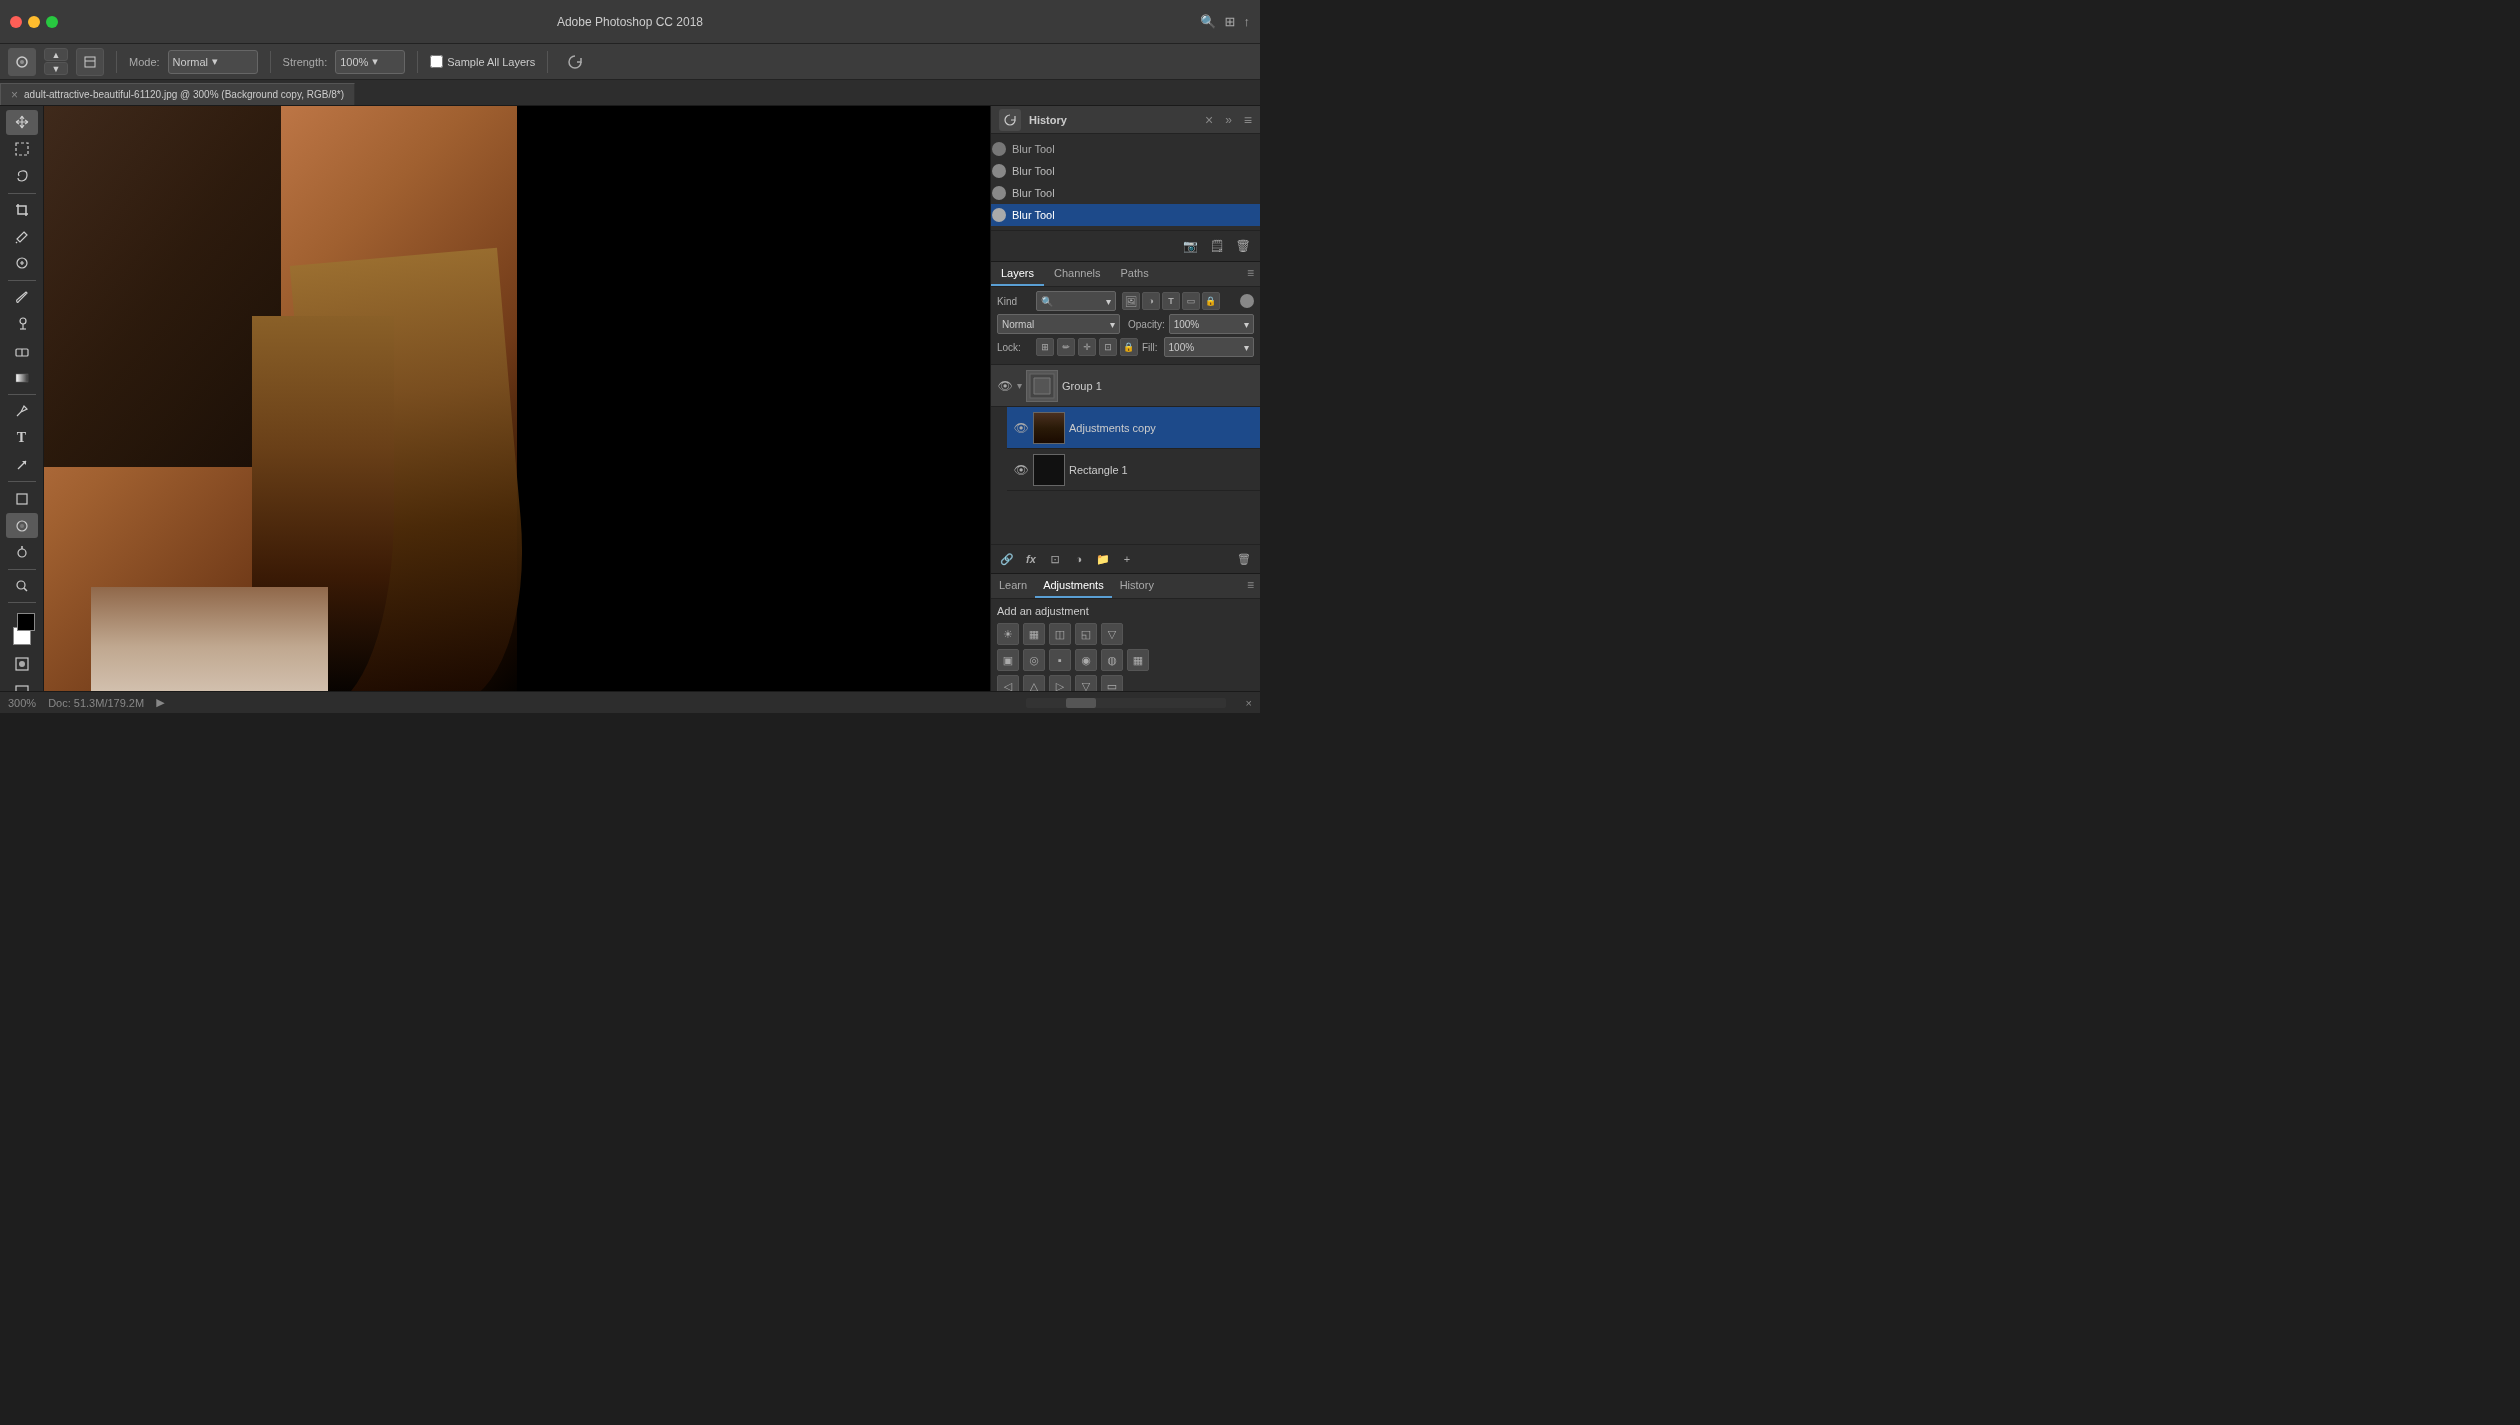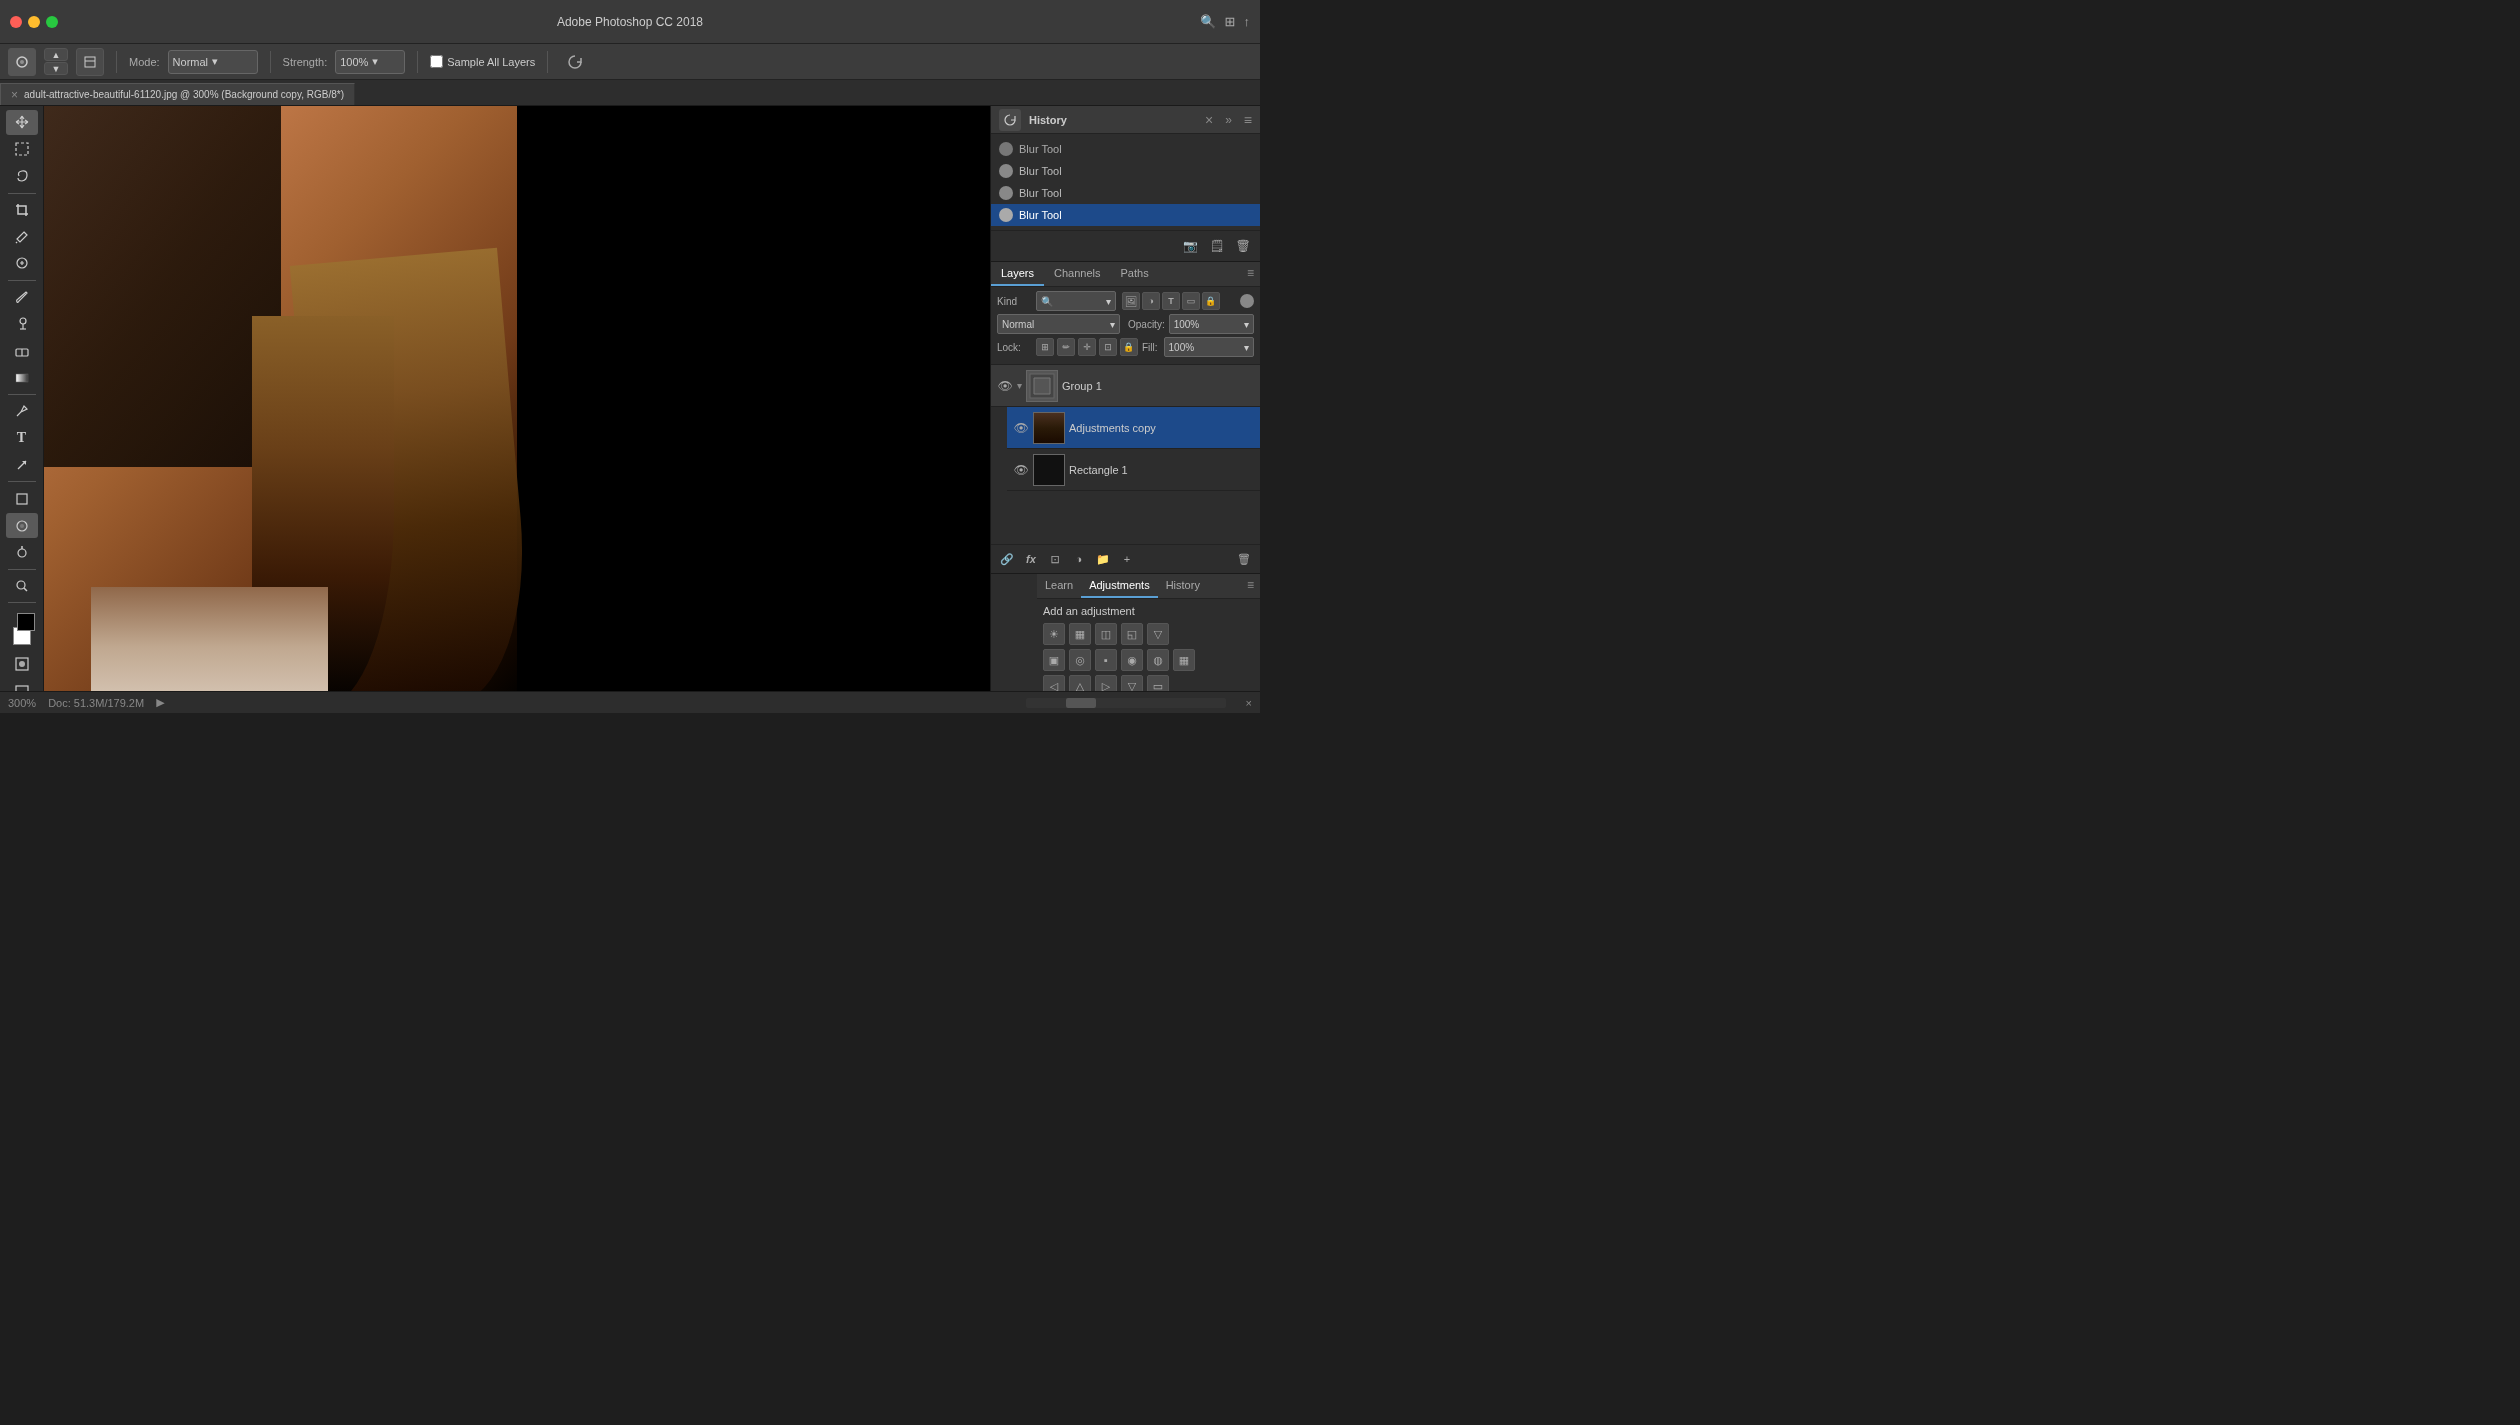--- a/index.html
+++ b/index.html
@@ -216,21 +216,21 @@
       cursor: pointer;
       font-size: 14px;
     }
     .history-list {
       padding: 4px 0;
     }
     .history-item {
       height: 22px;
       display: flex;
       align-items: center;
-      padding: 0 8px;
+      padding: 0 1px;
       gap: 6px;
       cursor: pointer;
       font-size: 11px;
       color: #bbb;
       text-align: right;
     }
     .history-item.active { background: #1d4a8a; color: #fff; }
     .history-item-dot {
       width: 14px; height: 14px;
       border-radius: 50%;
@@ -377,21 +377,20 @@
       border: none;
       color: #aaa;
       cursor: pointer;
       display: flex; align-items: center; justify-content: center;
       font-size: 11px;
     }
 
     
     .adjustments-panel {
       border-top: 1px solid #1a1a1a;
-      padding-left: 46px;
     }
     .adj-panel-tabs {
       display: flex;
       background: #353535;
       border-bottom: 1px solid #222;
     }
     .adj-tab {
       padding: 5px 8px;
       font-size: 11px;
       color: #aaa;

